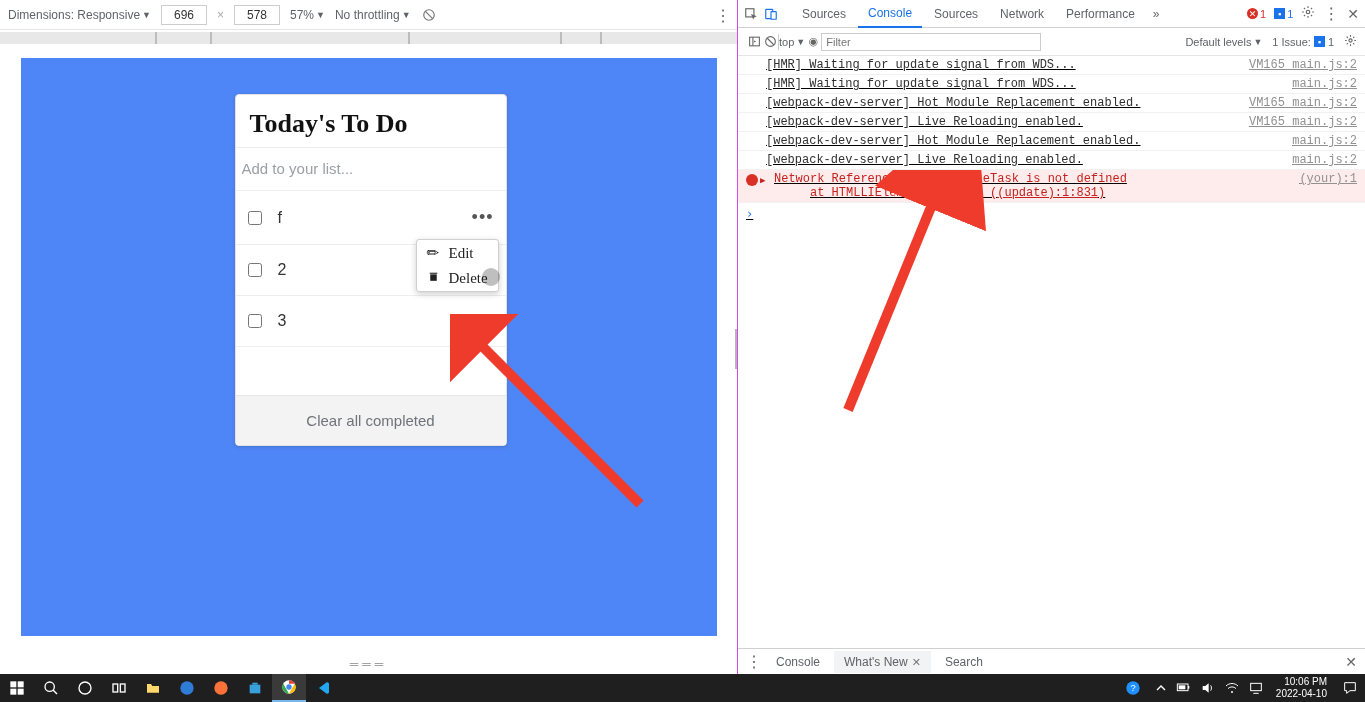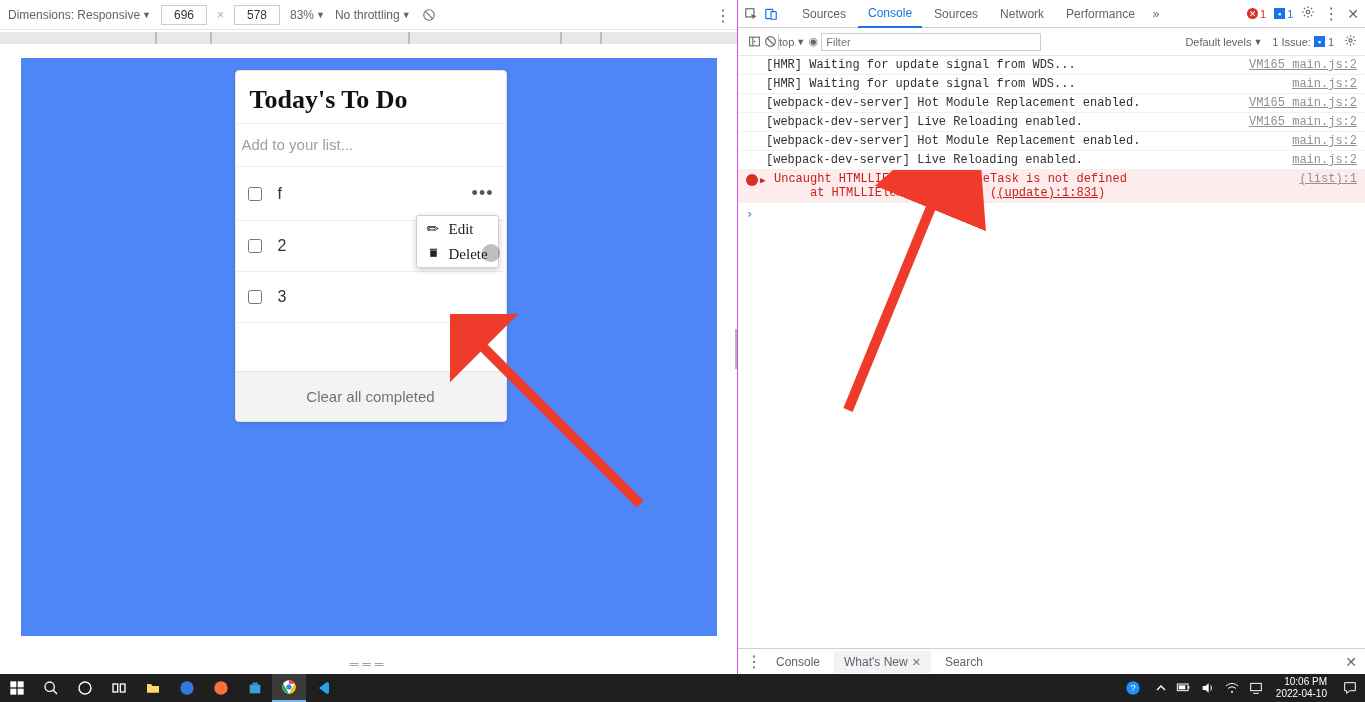--- a/index.html
+++ b/index.html
@@ -19,21 +19,21 @@
   .label-drop { display:flex; align-items:center; gap:2px; cursor:default; }
   .tri { font-size:9px; }
 
   
   .ruler-bar { height:12px; background:#e8e8e8; margin-top:2px; position:relative; }
   .ruler-bar .tick { position:absolute; top:0; width:2px; height:100%; background:#bdbdbd; }
 
   
   .viewport-area { flex:1; background:#fff; display:flex; align-items:flex-start; justify-content:center; position:relative; overflow:hidden; }
   .app-frame { width:696px; height:578px; margin-top:14px; background:#4f86f7; position:relative; }
-  .todo-card { position:absolute; left:214px; top:12px; width:272px; background:#fff; border-radius:4px; box-shadow:0 1px 4px rgba(0,0,0,0.15); border:1px solid #e2e2e2; }
+  .todo-card { position:absolute; left:214px; top:36px; width:272px; background:#fff; border-radius:4px; box-shadow:0 1px 4px rgba(0,0,0,0.15); border:1px solid #e2e2e2; }
   .todo-title { font-family: Georgia, "Times New Roman", serif; font-weight:bold; font-size:26px; padding:14px 14px 8px 14px; color:#111; }
   .todo-input-row { border-top:1px solid #eee; border-bottom:1px solid #eee; padding:12px 6px; }
   .todo-input { width:100%; border:none; outline:none; font-size:15px; color:#333; }
   .todo-input::placeholder { color:#9aa0a6; }
   .task-list { }
   .task { display:flex; align-items:center; padding:16px 12px; border-bottom:1px solid #eee; font-size:16px; color:#333; position:relative; }
   .task input[type=checkbox] { width:14px; height:14px; margin-right:16px; }
   .task .dots { margin-left:auto; font-size:18px; letter-spacing:1px; color:#555; }
   .clear-row { text-align:center; padding:16px 0; background:#f3f3f3; color:#6f7379; font-size:15px; border-top:1px solid #e7e7e7;margin-top:48px; }
   .ctx-menu { position:absolute; left:180px; top:-6px; background:#fff; border:1px solid #d0d0d0; border-radius:3px; box-shadow:0 2px 6px rgba(0,0,0,0.2); z-index:5; font-size:15px; color:#222; }
@@ -61,21 +61,21 @@
   .err-dot { width:11px; height:11px; border-radius:50%; background:#d93025; color:#fff; font-size:9px; display:flex; align-items:center; justify-content:center; }
   .msg-dot { width:11px; height:11px; background:#1a73e8; color:#fff; font-size:9px; display:flex; align-items:center; justify-content:center; }
 
   
   .console-toolbar { height:28px; display:flex; align-items:center; padding:0 8px; font-size:11px; color:#5f6368; border-bottom:1px solid #e5e5e5; }
   .console-toolbar .btn { width:16px; height:16px; display:inline-flex; align-items:center; justify-content:center; cursor:default; }
   .console-toolbar input.filter { flex:0 0 auto; width:220px; border:1px solid #ccc; height:18px; padding:0 4px; font-size:11px; }
   .ct-right { margin-left:auto; display:flex; align-items:center; gap:10px; }
 
   
-  .console-body { flex:1; overflow:auto; font-family: Consolas, "Courier New", monospace; font-size:12px; }
+  .console-body { flex:1; overflow:auto; font-family: Consolas, "Courier New", monospace; font-size:12px;text-decoration:underline; }
   .cm { display:flex; padding:2px 8px 2px 28px; border-bottom:1px solid #f1f1f1; position:relative; }
   .cm .src { margin-left:auto; color:#919191; text-decoration:underline; white-space:nowrap; padding-left:12px; }
   .cm .txt { color:#303030; }
   .cm.error { background:#fdeceb; color:#c5221f; }
   .cm.error .txt { color:#c5221f; }
   .cm.error::before { content:""; position:absolute; left:8px; top:4px; width:12px; height:12px; border-radius:50%; background:#d93025; }
   .cm.error .arrow-tri { position:absolute; left:22px; top:5px; font-size:9px; color:#c5221f; }
   .cm.error .txt { padding-left:8px; }
   .err-sub { padding-left:36px; }
   .err-link { text-decoration:underline; }
@@ -104,21 +104,21 @@
   <div class="left-pane">
     <div class="device-toolbar">
       <span class="label-drop">
         <span>Dimensions: Responsive</span>
         <span class="tri">▼</span>
       </span>
       <input class="dim-input" value="696" style="">
       <span class="dim-sep">×</span>
       <input class="dim-input" value="578" style="">
       <span class="label-drop">
-        <span>83%</span>
+        <span>57%</span>
         <span class="tri">▼</span>
       </span>
       <span class="label-drop">
         <span>No throttling</span>
         <span class="tri">▼</span>
       </span>
       <span class="rotate-icn">
         <svg viewBox="0 0 24 24" width="14" height="14">
             <circle cx="12" cy="12" r="9" fill="none" stroke="#777" stroke-width="2"></circle>
             <line x1="5" y1="5" x2="19" y2="19" stroke="#777" stroke-width="2"></line>
@@ -298,26 +298,26 @@
           <span class="txt">[webpack-dev-server] Hot Module Replacement enabled.</span>
           <a class="src">main.js:2</a>
         </div>
       <div class="cm">
           <span class="txt">[webpack-dev-server] Live Reloading enabled.</span>
           <a class="src">main.js:2</a>
         </div>
       <div class="cm error">
         <span class="arrow-tri">▶</span>
         <span class="txt">
-          <span>Uncaught HTMLLIElement: deleteTask is not defined</span><br>
+          <span>Network ReferenceError: deleteTask is not defined</span><br>
           <span class="err-sub">
             <span>at HTMLLIElement.onclick (</span><a class="err-link">(update):1:831</a><span>)</span>
           </span>
         </span>
-        <a class="src">(list):1</a>
+        <a class="src">(your):1</a>
       </div>
       <div class="console-prompt">›</div>
     </div>
 
     <svg class="arrow-svg" style="left:80px; top:170px; width:180px; height:260px;">
       <defs>
           <marker id="ah2" markerWidth="12" markerHeight="12" refX="2" refY="6" orient="auto">
             <path d="M0,0 L0,12 L12,6 z" fill="#ef3b2c"></path>
           </marker>
         </defs>

